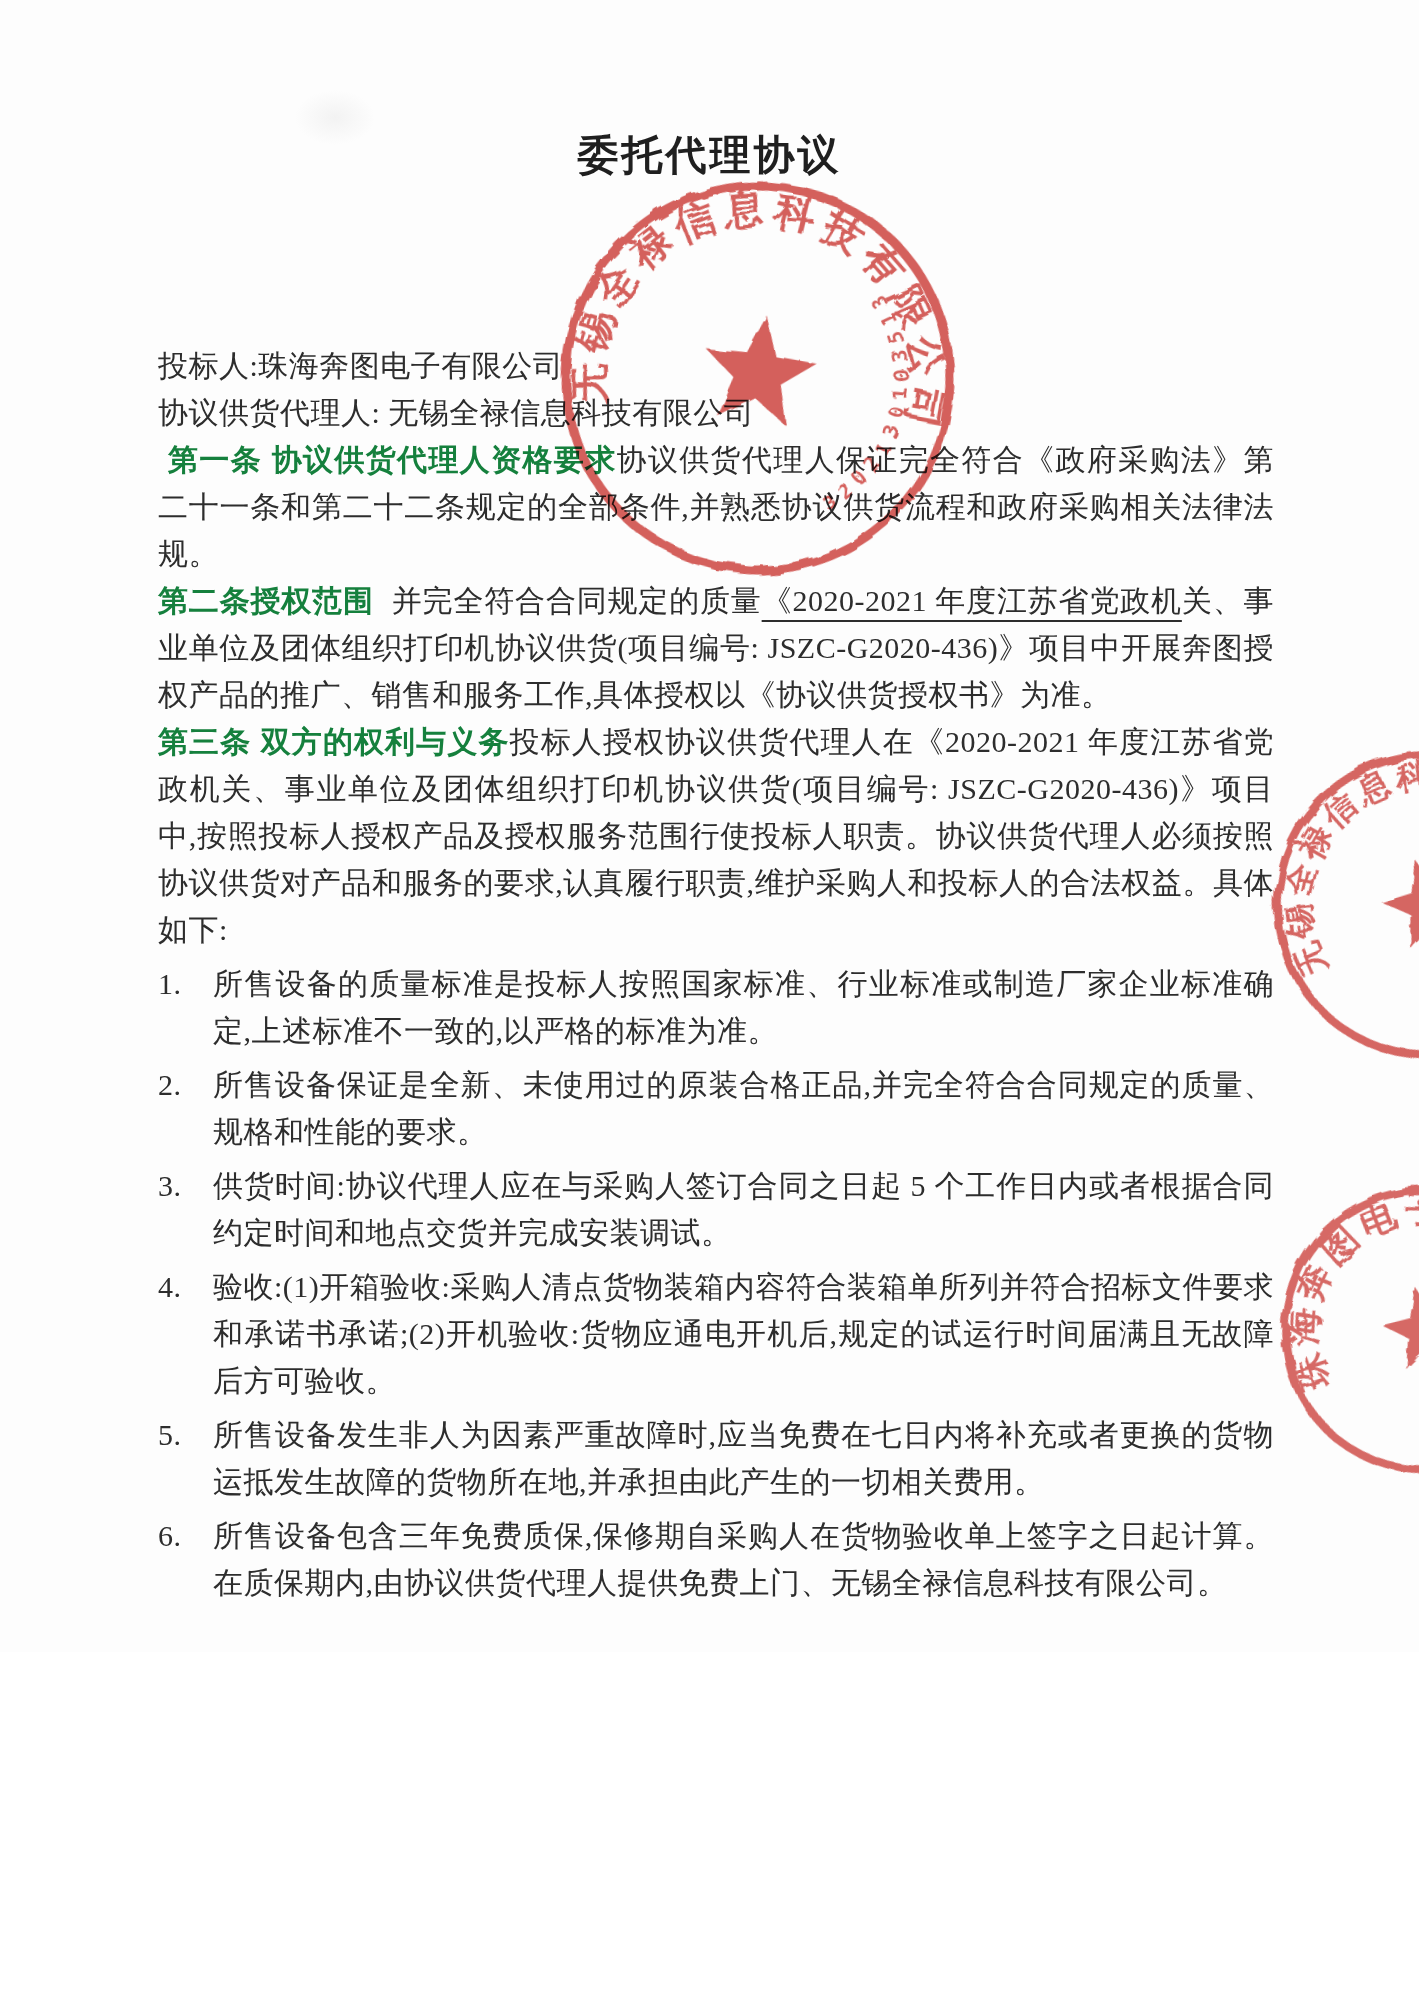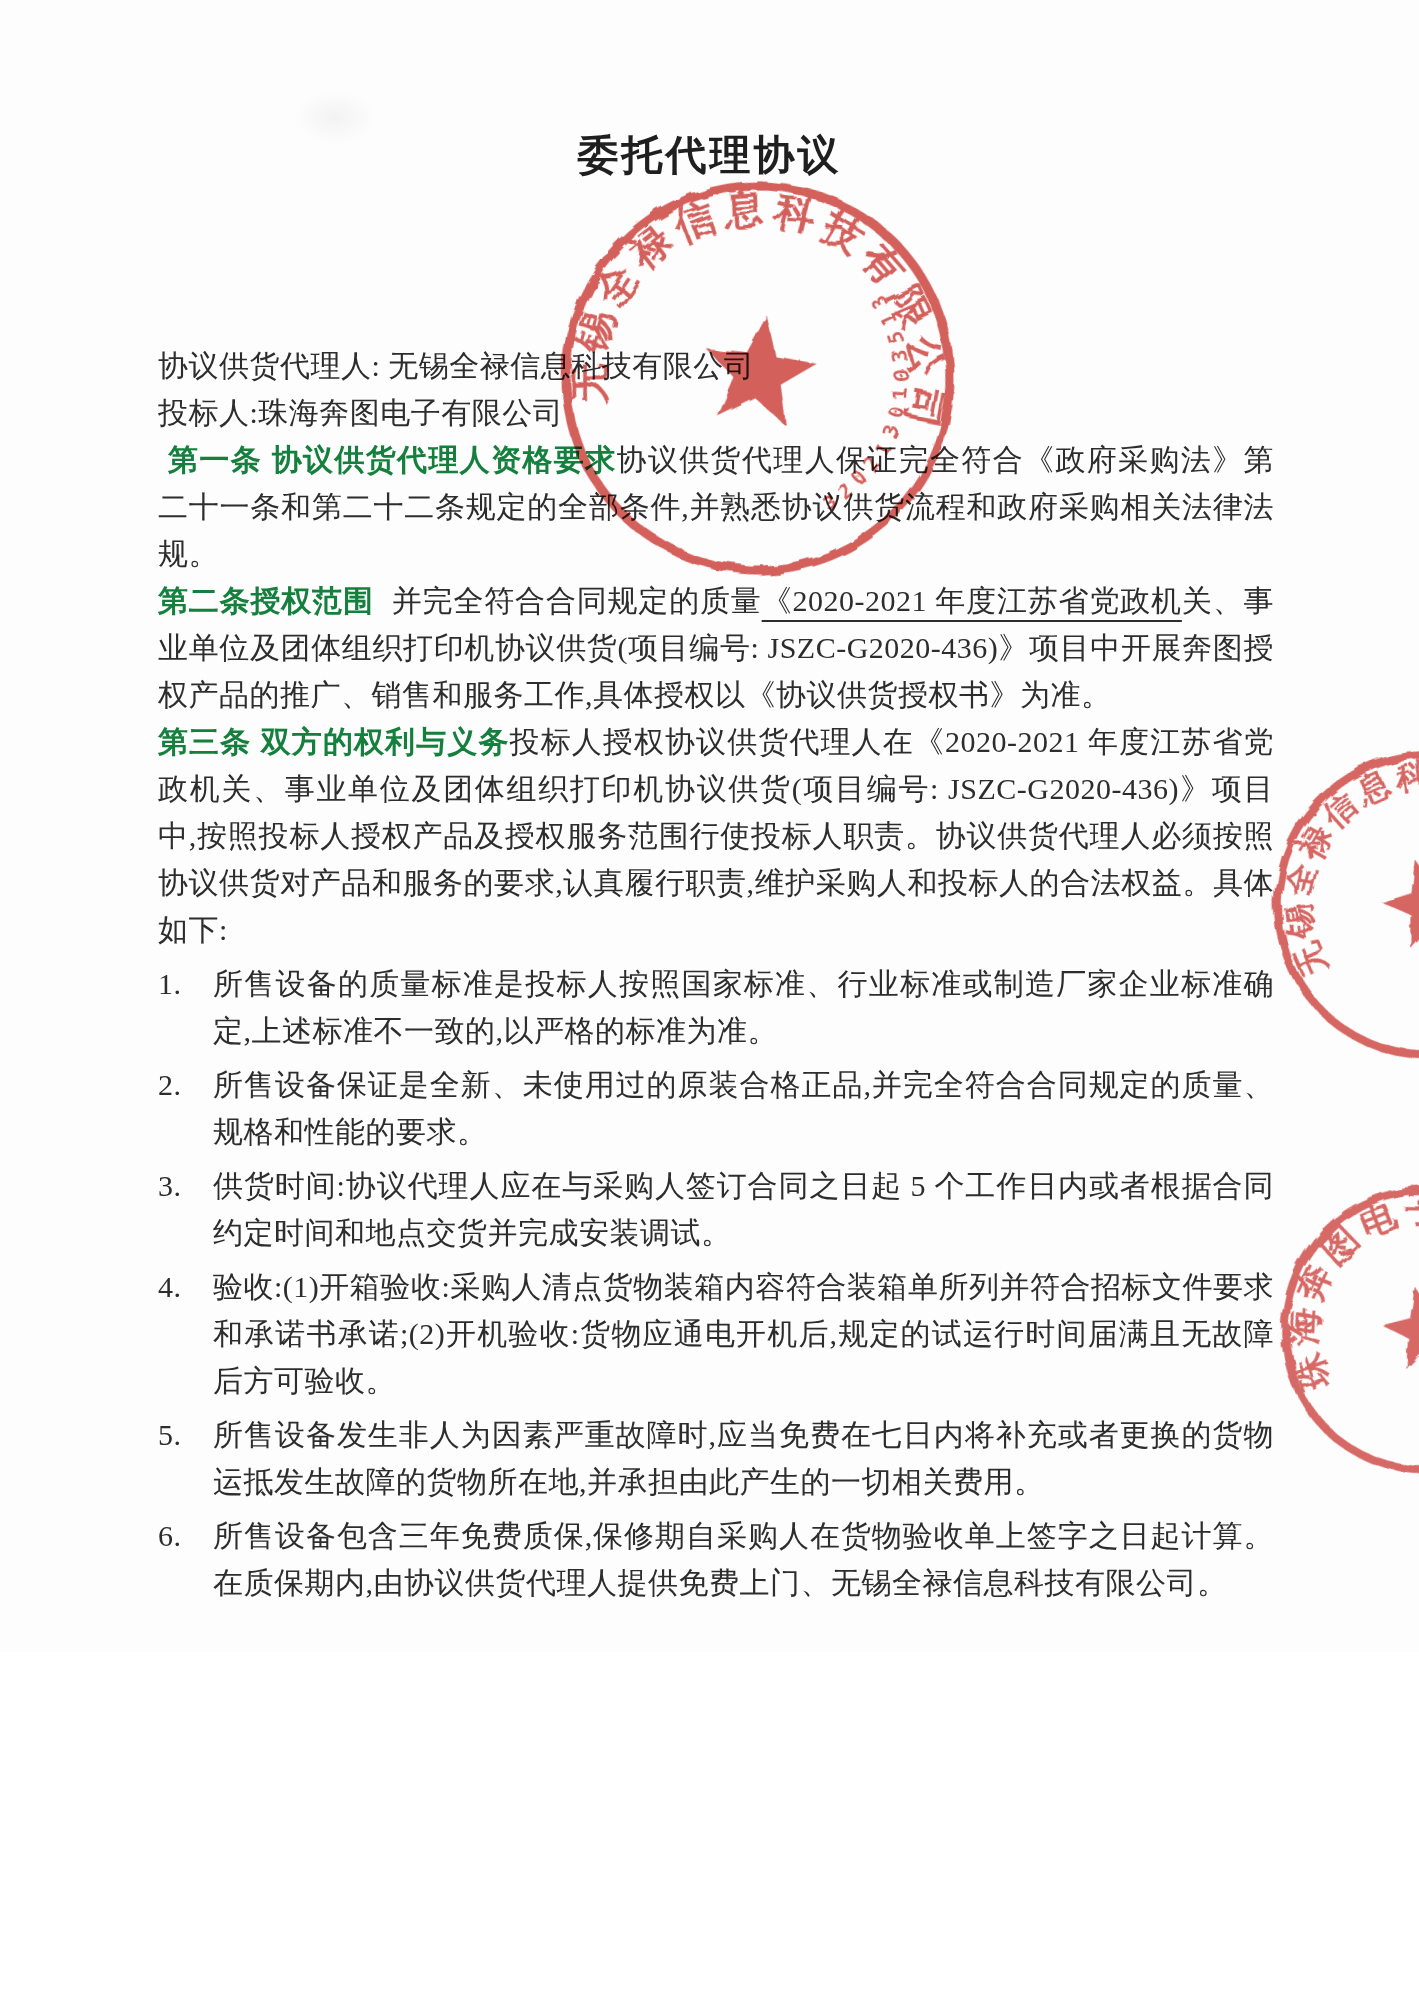--- a/index.html
+++ b/index.html
@@ -55,23 +55,23 @@
 </style>
 </head>
 <body>
 
 <div class="page">
 
   <h1 class="title">委托代理协议</h1>
 
   <div class="content">
 
+    <p class="party-line"><span>投标人:</span><span>珠海奔图电子有限公司</span></p>
+
     <p class="party-line"><span>协议供货代理人: </span><span>无锡全禄信息科技有限公司</span></p>
-
-    <p class="party-line"><span>投标人:</span><span>珠海奔图电子有限公司</span></p>
 
 
     <p class="indent-sm"><span class="art-heading">第一条 协议供货代理人资格要求</span><span>协议供货代理人保证完全符合《政府采购法》第二十一条和第二十二条规定的全部条件,并熟悉协议供货流程和政府采购相关法律法规。</span></p>
 
     <p><span class="art-heading art2-gap">第二条授权范围</span><span>并完全符合合同规定的质量</span><span class="underlined">《2020-2021 年度江苏省党政机</span><span>关、事业单位及团体组织打印机协议供货(项目编号: JSZC-G2020-436)》项目中开展奔图授权产品的推广、销售和服务工作,具体授权以《协议供货授权书》为准。</span></p>
 
     <p><span class="art-heading">第三条 双方的权利与义务</span><span>投标人授权协议供货代理人在《2020-2021 年度江苏省党政机关、事业单位及团体组织打印机协议供货(项目编号: JSZC-G2020-436)》项目中,按照投标人授权产品及授权服务范围行使投标人职责。协议供货代理人必须按照协议供货对产品和服务的要求,认真履行职责,维护采购人和投标人的合法权益。具体如下:</span></p>
 
     <ol class="clauses">
       <li>

